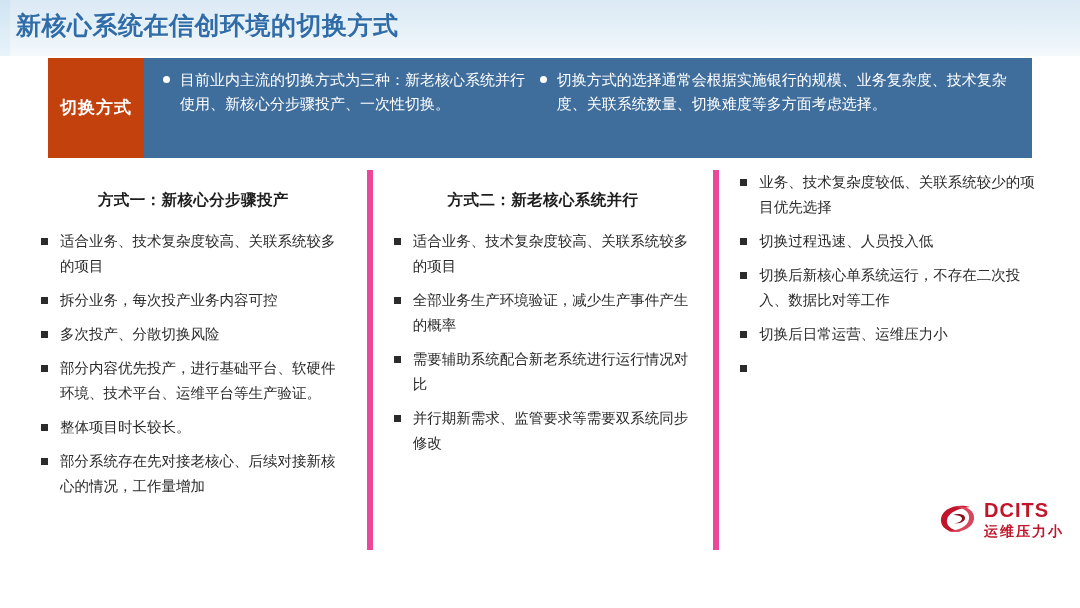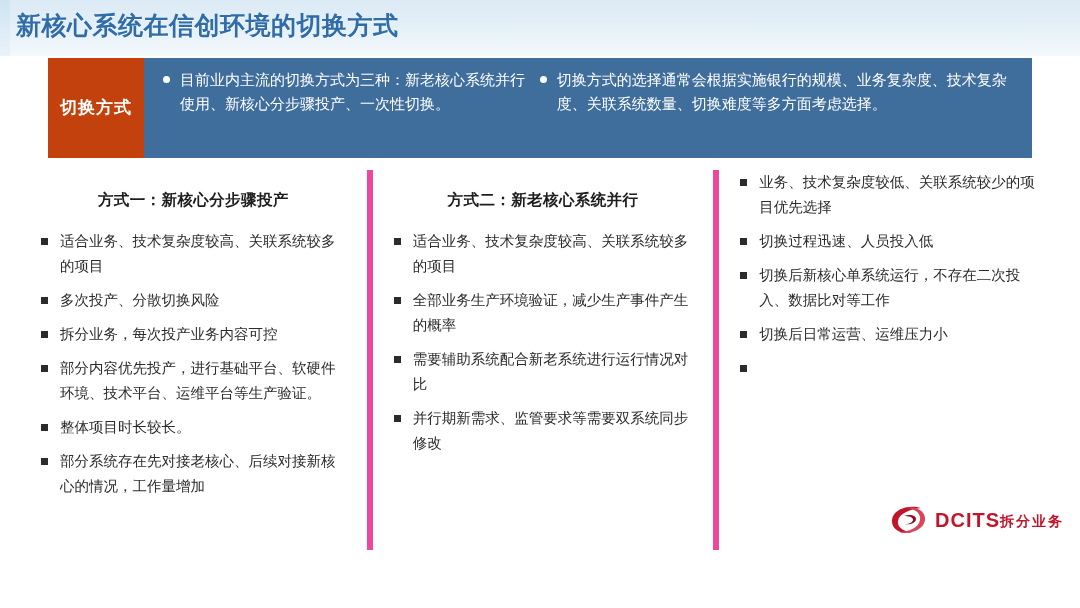--- a/index.html
+++ b/index.html
@@ -150,21 +150,21 @@
     align-items: center;
     gap: 6px;
   }
   .logo-mark {
     width: 40px;
     height: 36px;
     flex: 0 0 40px;
   }
   .logo-text {
     display: flex;
-    flex-direction: row;
+    flex-direction: column;
     line-height: 1;
   }
   .logo-en {
     font-size: 20px;
     font-weight: bold;
     color: #c0152a;
     letter-spacing: 1px;
   }
   .logo-cn {
     font-size: 14px;
@@ -201,22 +201,22 @@
       </div>
     </div>
   </div>
 
   <div class="columns">
 
     <div class="col">
       <div class="col-title">方式一：新核心分步骤投产</div>
       <ul class="col-list">
         <li><span class="sq"></span><span>适合业务、技术复杂度较高、关联系统较多的项目</span></li>
+        <li><span class="sq"></span><span>拆分业务，每次投产业务内容可控</span></li>
         <li><span class="sq"></span><span>多次投产、分散切换风险</span></li>
-        <li><span class="sq"></span><span>拆分业务，每次投产业务内容可控</span></li>
         <li><span class="sq"></span><span>部分内容优先投产，进行基础平台、软硬件环境、技术平台、运维平台等生产验证。</span></li>
         <li><span class="sq"></span><span>整体项目时长较长。</span></li>
         <li><span class="sq"></span><span>部分系统存在先对接老核心、后续对接新核心的情况，工作量增加</span></li>
       </ul>
     </div>
 
     <div class="col">
       <div class="col-title">方式二：新老核心系统并行</div>
       <ul class="col-list">
         <li><span class="sq"></span><span>适合业务、技术复杂度较高、关联系统较多的项目</span></li>
@@ -240,17 +240,17 @@
   </div>
 
   <div class="logo">
     <svg class="logo-mark" viewBox="0 0 40 36">
       <path d="M32 6 C20 2, 4 7, 3 18 C2 28, 14 33, 23 30 C16 30, 8 26, 9 19 C10 11, 22 7, 32 6 Z" fill="#c0152a"></path>
       <path d="M10 30 C20 33, 35 28, 36 18 C37 9, 27 4, 18 6 C26 7, 32 11, 31 18 C30 26, 19 30, 10 30 Z" fill="#d9465a"></path>
       <path d="M15 14 C20 12, 27 13, 27 17 C27 21, 21 23, 16 22 C21 22, 24 20, 24 17.5 C24 15, 19 14, 15 14 Z" fill="#8c0f1f"></path>
     </svg>
     <div class="logo-text">
       <span class="logo-en">DCITS</span>
-      <span class="logo-cn">拆分业务</span>
+      <span class="logo-cn">运维压力小</span>
     </div>
   </div>
 
 </div>
 
 </body></html>

